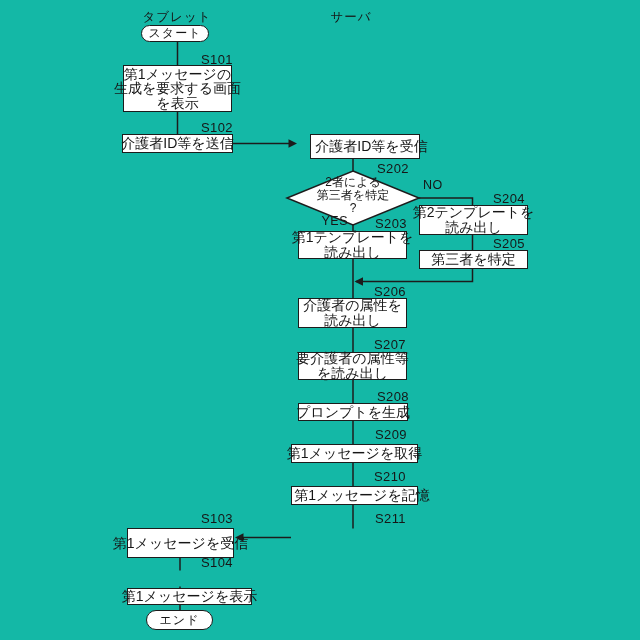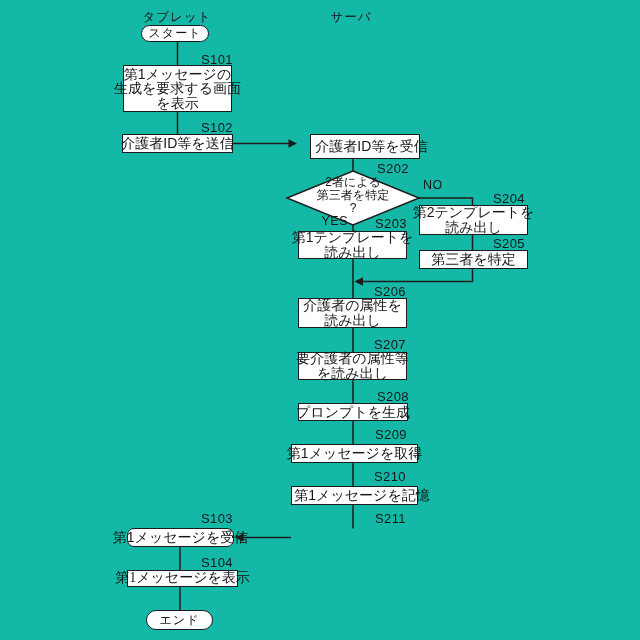--- a/index.html
+++ b/index.html
@@ -65,26 +65,26 @@
     <span>生成を要求する画面</span>
     <span>を表示</span>
   </div>
 
   <div class="steplabel" style="right:407px; top:120px;">S102</div>
   <div class="box" style="left:122px; top:134px; width:111px; height:19px;">
     <span>介護者ID等を送信</span>
   </div>
 
   <div class="steplabel" style="right:407px; top:511px;">S103</div>
-  <div class="box" style="left:127px; top:528px; width:107px; height:19px;border-radius:7px;">
+  <div class="box" style="left:127px; top:528px; width:107px; height:30px;">
     <span>第1メッセージを受信</span>
   </div>
 
   <div class="steplabel" style="right:407px; top:555px;">S104</div>
-  <div class="box" style="left:127px; top:570px; width:111px; height:17px;font-family:Liberation Serif, serif;">
+  <div class="box" style="left:127px; top:588px; width:125px; height:17px;">
     <span>第1メッセージを表示</span>
   </div>
 
   <div class="steplabel" style="right:233px; top:132px;">S201</div>
   <div class="box" style="left:310px; top:134px; width:110px; height:25px;padding-left:13px;">
     <span>介護者ID等を受信</span>
   </div>
 
   <div class="steplabel" style="right:231px; top:161px;">S202</div>
   <div class="diamond-text">

